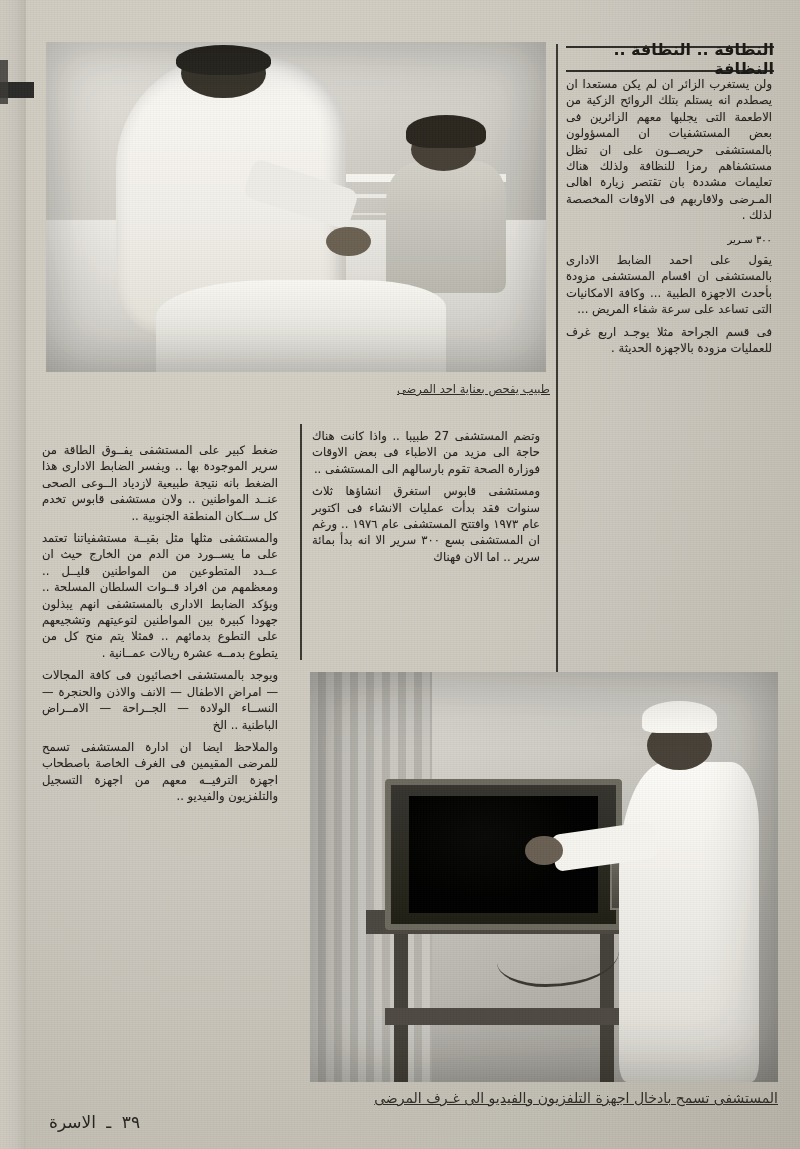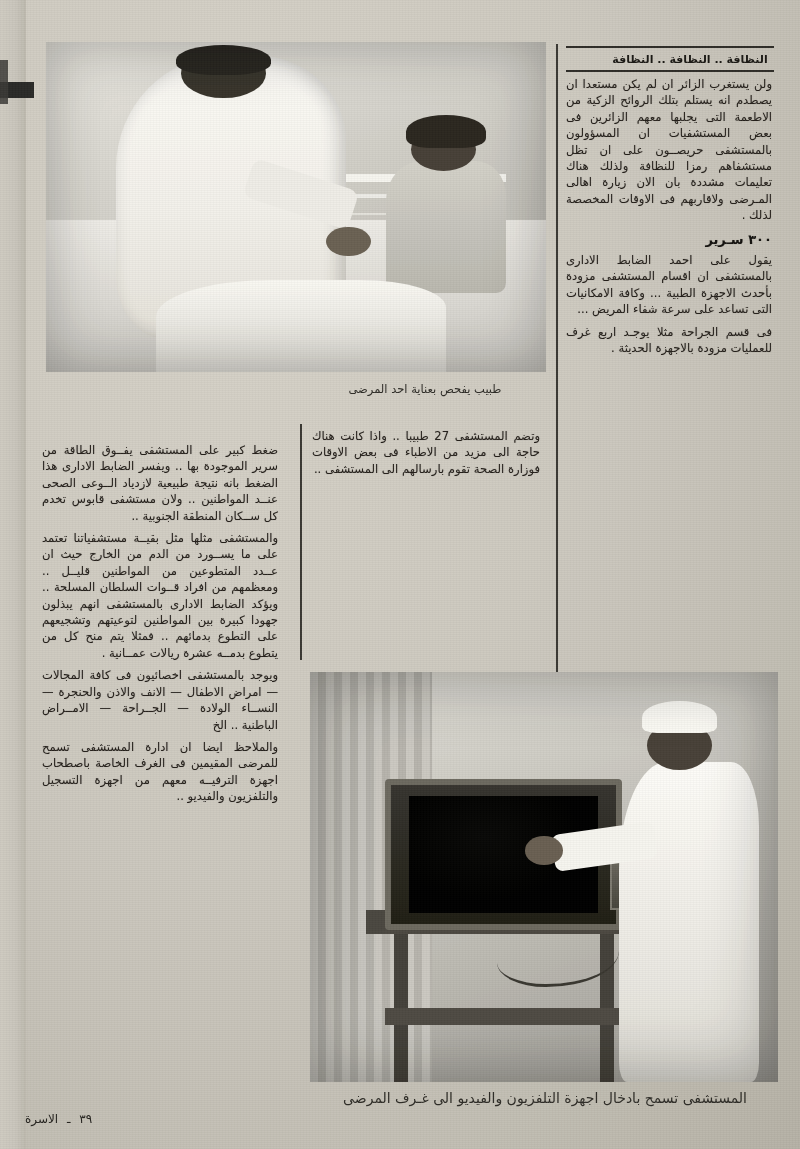--- a/index.html
+++ b/index.html
@@ -103,45 +103,46 @@
   .bp-nurse-hand{position:absolute;right:46%;top:40%;width:8%;height:7%;
     background:#6a6154;border-radius:50%;}
   .bp-cable{position:absolute;left:40%;top:62%;width:26%;height:14%;
     border-bottom:3px solid #3c3a34;border-radius:0 0 60% 40%;}
   .bp-vig{position:absolute;inset:0;box-shadow:inset 0 0 70px rgba(0,0,0,.33);}
 
   
   .cap-text{
     position:absolute;
     font-family:"DejaVu Sans", sans-serif;
-    font-size:11.5px;color:#2e2c27;text-align:center;direction:rtl;
+    font-size:11.5px;color:#2e2c27;text-align:right;direction:rtl;
     letter-spacing:.2px;
+    text-decoration:underline;
   }
   .col{
     position:absolute;direction:rtl;text-align:justify;
     font-family:"DejaVu Sans", sans-serif;
     font-size:12.2px;line-height:17.5px;color:#241f1a;
     text-shadow:0 0 1px rgba(0,0,0,.25);
   }
   .col p{margin:0 0 6px 0;}
   .col .hd{
-    font-weight:bold;font-size:13px;margin:8px 0 4px 0;color:#151310;
+    font-weight:normal;font-size:10px;margin:8px 0 4px 0;color:#151310;
   }
   .ruled{
     position:absolute;border-right:2px solid #3a3833;
   }
   .hdr-box{
     position:absolute;left:566px;top:46px;width:208px;height:22px;
     border-top:2px solid #2f2d28;border-bottom:2px solid #2f2d28;
     display:flex;align-items:center;justify-content:center;
   }
-  .hdr-box span{font-weight:bold;font-size:11px;color:#1b1915;direction:rtl;margin-left:40px;}
+  .hdr-box span{font-weight:bold;font-size:16px;color:#1b1915;direction:rtl;margin-left:40px;}
   .folio{
-    position:absolute;left:25px;top:1112px;direction:rtl;
-    font-size:12px;color:#262420;
+    position:absolute;left:49px;top:1112px;direction:rtl;
+    font-size:17px;color:#262420;
   }
   .folio .dash{margin:0 5px;}
   
   .narrow{font-size:11.6px;line-height:16.4px;}
 </style>
 </head>
 <body>
 
 <div class="page">
 
@@ -166,30 +167,31 @@
   </div>
   <div class="cap-text" style="left:300px;top:382px;width:250px;">طبيب يفحص بعناية احد المرضى</div>
 
   <div class="hdr-box">
     <span>النظافة .. النظافة .. النظافة</span>
   </div>
 
   <div class="ruled" style="left:556px;top:44px;height:640px;"></div>
 
   <div class="col narrow" style="left:566px;top:76px;width:206px;">
-    <p>ولن يستغرب الزائر ان لم يكن مستعدا ان يصطدم انه يستلم بتلك الروائح الزكية من الاطعمة التى يجلبها معهم الزائرين فى بعض المستشفيات ان المسؤولون بالمستشفى حريصــون على ان تظل مستشفاهم رمزا للنظافة ولذلك هناك تعليمات مشددة بان الان زيارة اهالى المـرضى ولاقاربهم فى الاوقات المخصصة لذلك .</p>
+    <p>ولن يستغرب الزائر ان لم يكن مستعدا ان يصطدم انه يستلم بتلك الروائح الزكية من الاطعمة التى يجلبها معهم الزائرين فى بعض المستشفيات ان المسؤولون بالمستشفى حريصــون على ان تظل مستشفاهم رمزا للنظافة ولذلك هناك تعليمات مشددة بان تقتصر زيارة اهالى المـرضى ولاقاربهم فى الاوقات المخصصة لذلك .</p>
     <div class="hd">٣٠٠ سـرير</div>
     <p>يقول على احمد الضابط الادارى بالمستشفى ان اقسام المستشفى مزودة بأحدث الاجهزة الطبية ... وكافة الامكانيات التى تساعد على سرعة شفاء المريض ...</p>
     <p>فى قسم الجراحة مثلا يوجـد اربع غرف للعمليات مزودة بالاجهزة الحديثة .</p>
   </div>
 
   <div class="ruled" style="left:300px;top:424px;height:236px;"></div>
 
   <div class="col narrow" style="left:312px;top:428px;width:228px;">
     <p>وتضم المستشفى 27 طبيبا .. واذا كانت هناك حاجة الى مزيد من الاطباء فى بعض الاوقات فوزارة الصحة تقوم بارسالهم الى المستشفى ..</p>
+    <p>ومستشفى قابوس استغرق انشاؤها ثلاث سنوات فقد بدأت عمليات الانشاء فى اكتوبر عام ١٩٧٣ وافتتح المستشفى عام ١٩٧٦ .. ورغم ان المستشفى بسع ٣٠٠ سرير الا انه بدأ بمائة سرير .. اما الان فهناك</p>
   </div>
 
   <div class="col narrow" style="left:42px;top:428px;width:236px;margin-top:14px;">
     <p>ضغط كبير على المستشفى يفــوق الطاقة من سرير الموجودة بها .. ويفسر الضابط الادارى هذا الضغط بانه نتيجة طبيعية لازدياد الــوعى الصحى عنــد المواطنين .. ولان مستشفى قابوس تخدم كل ســكان المنطقة الجنوبية ..</p>
     <p>والمستشفى مثلها مثل بقيــة مستشفياتنا تعتمد على ما يســورد من الدم من الخارج حيث ان عــدد المتطوعين من المواطنين قليــل .. ومعظمهم من افراد قــوات السلطان المسلحة .. ويؤكد الضابط الادارى بالمستشفى انهم يبذلون جهودا كبيرة بين المواطنين لتوعيتهم وتشجيعهم على التطوع بدمائهم .. فمثلا يتم منح كل من يتطوع بدمــه عشرة ريالات عمــانية .</p>
     <p>ويوجد بالمستشفى اخصائيون فى كافة المجالات — امراض الاطفال — الانف والاذن والحنجرة — النســاء الولادة — الجــراحة — الامــراض الباطنية .. الخ</p>
     <p>والملاحظ ايضا ان ادارة المستشفى تسمح للمرضى المقيمين فى الغرف الخاصة باصطحاب اجهزة الترفيــه معهم من اجهزة التسجيل والتلفزيون والفيديو ..</p>
   </div>
 
   <div class="photo" id="photo-nurse">

